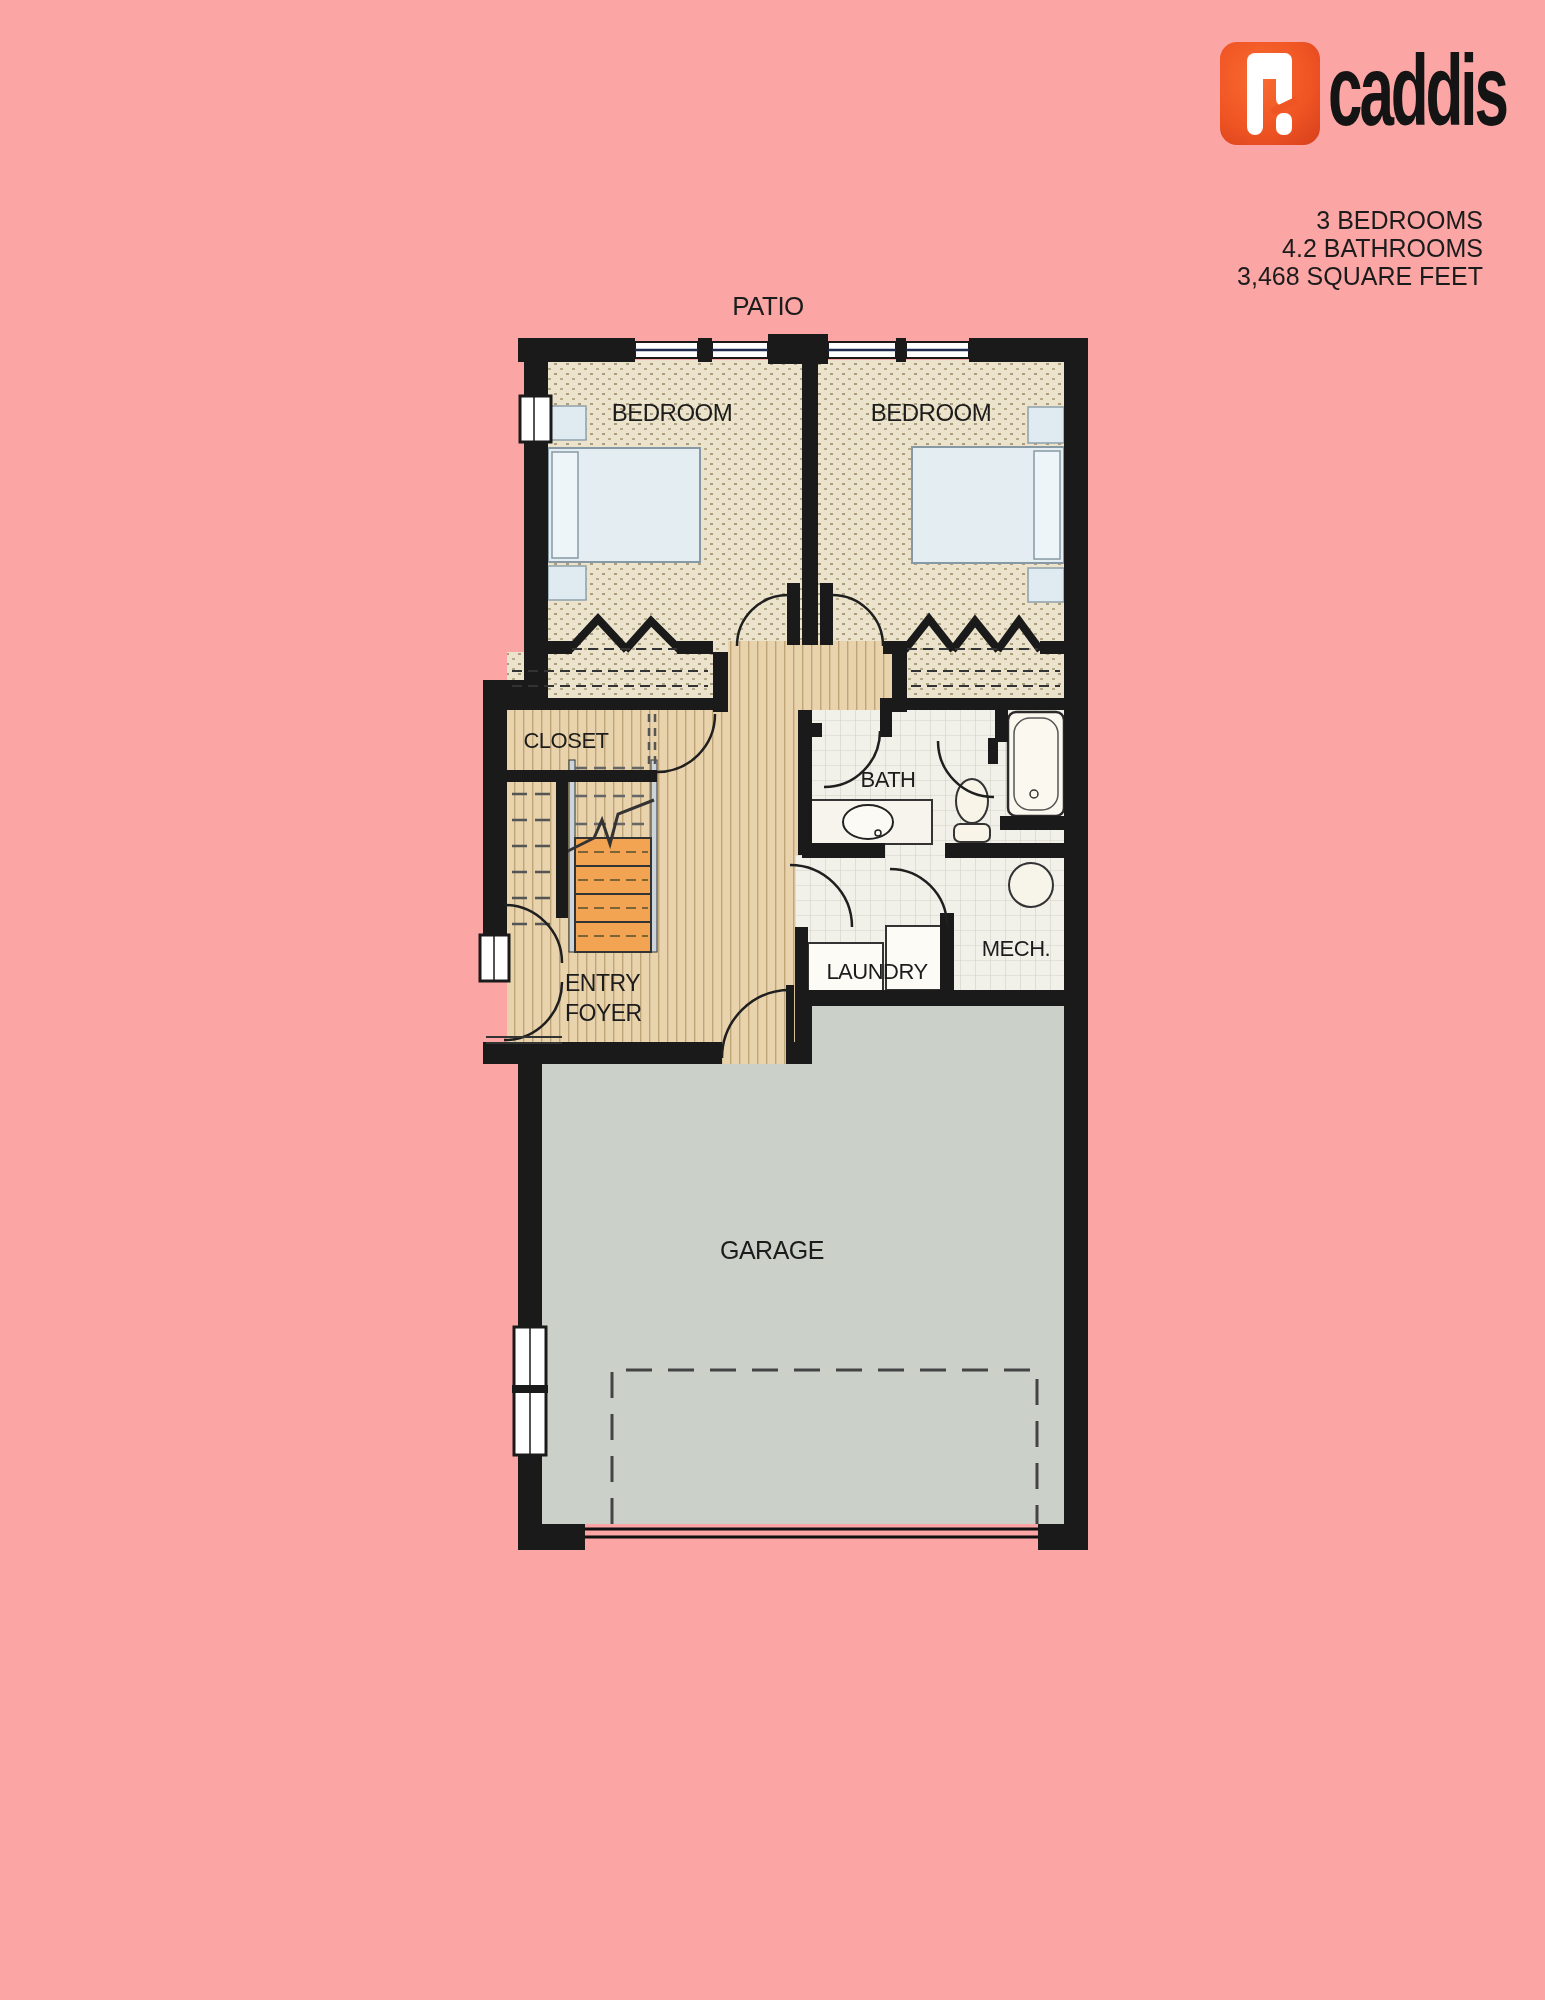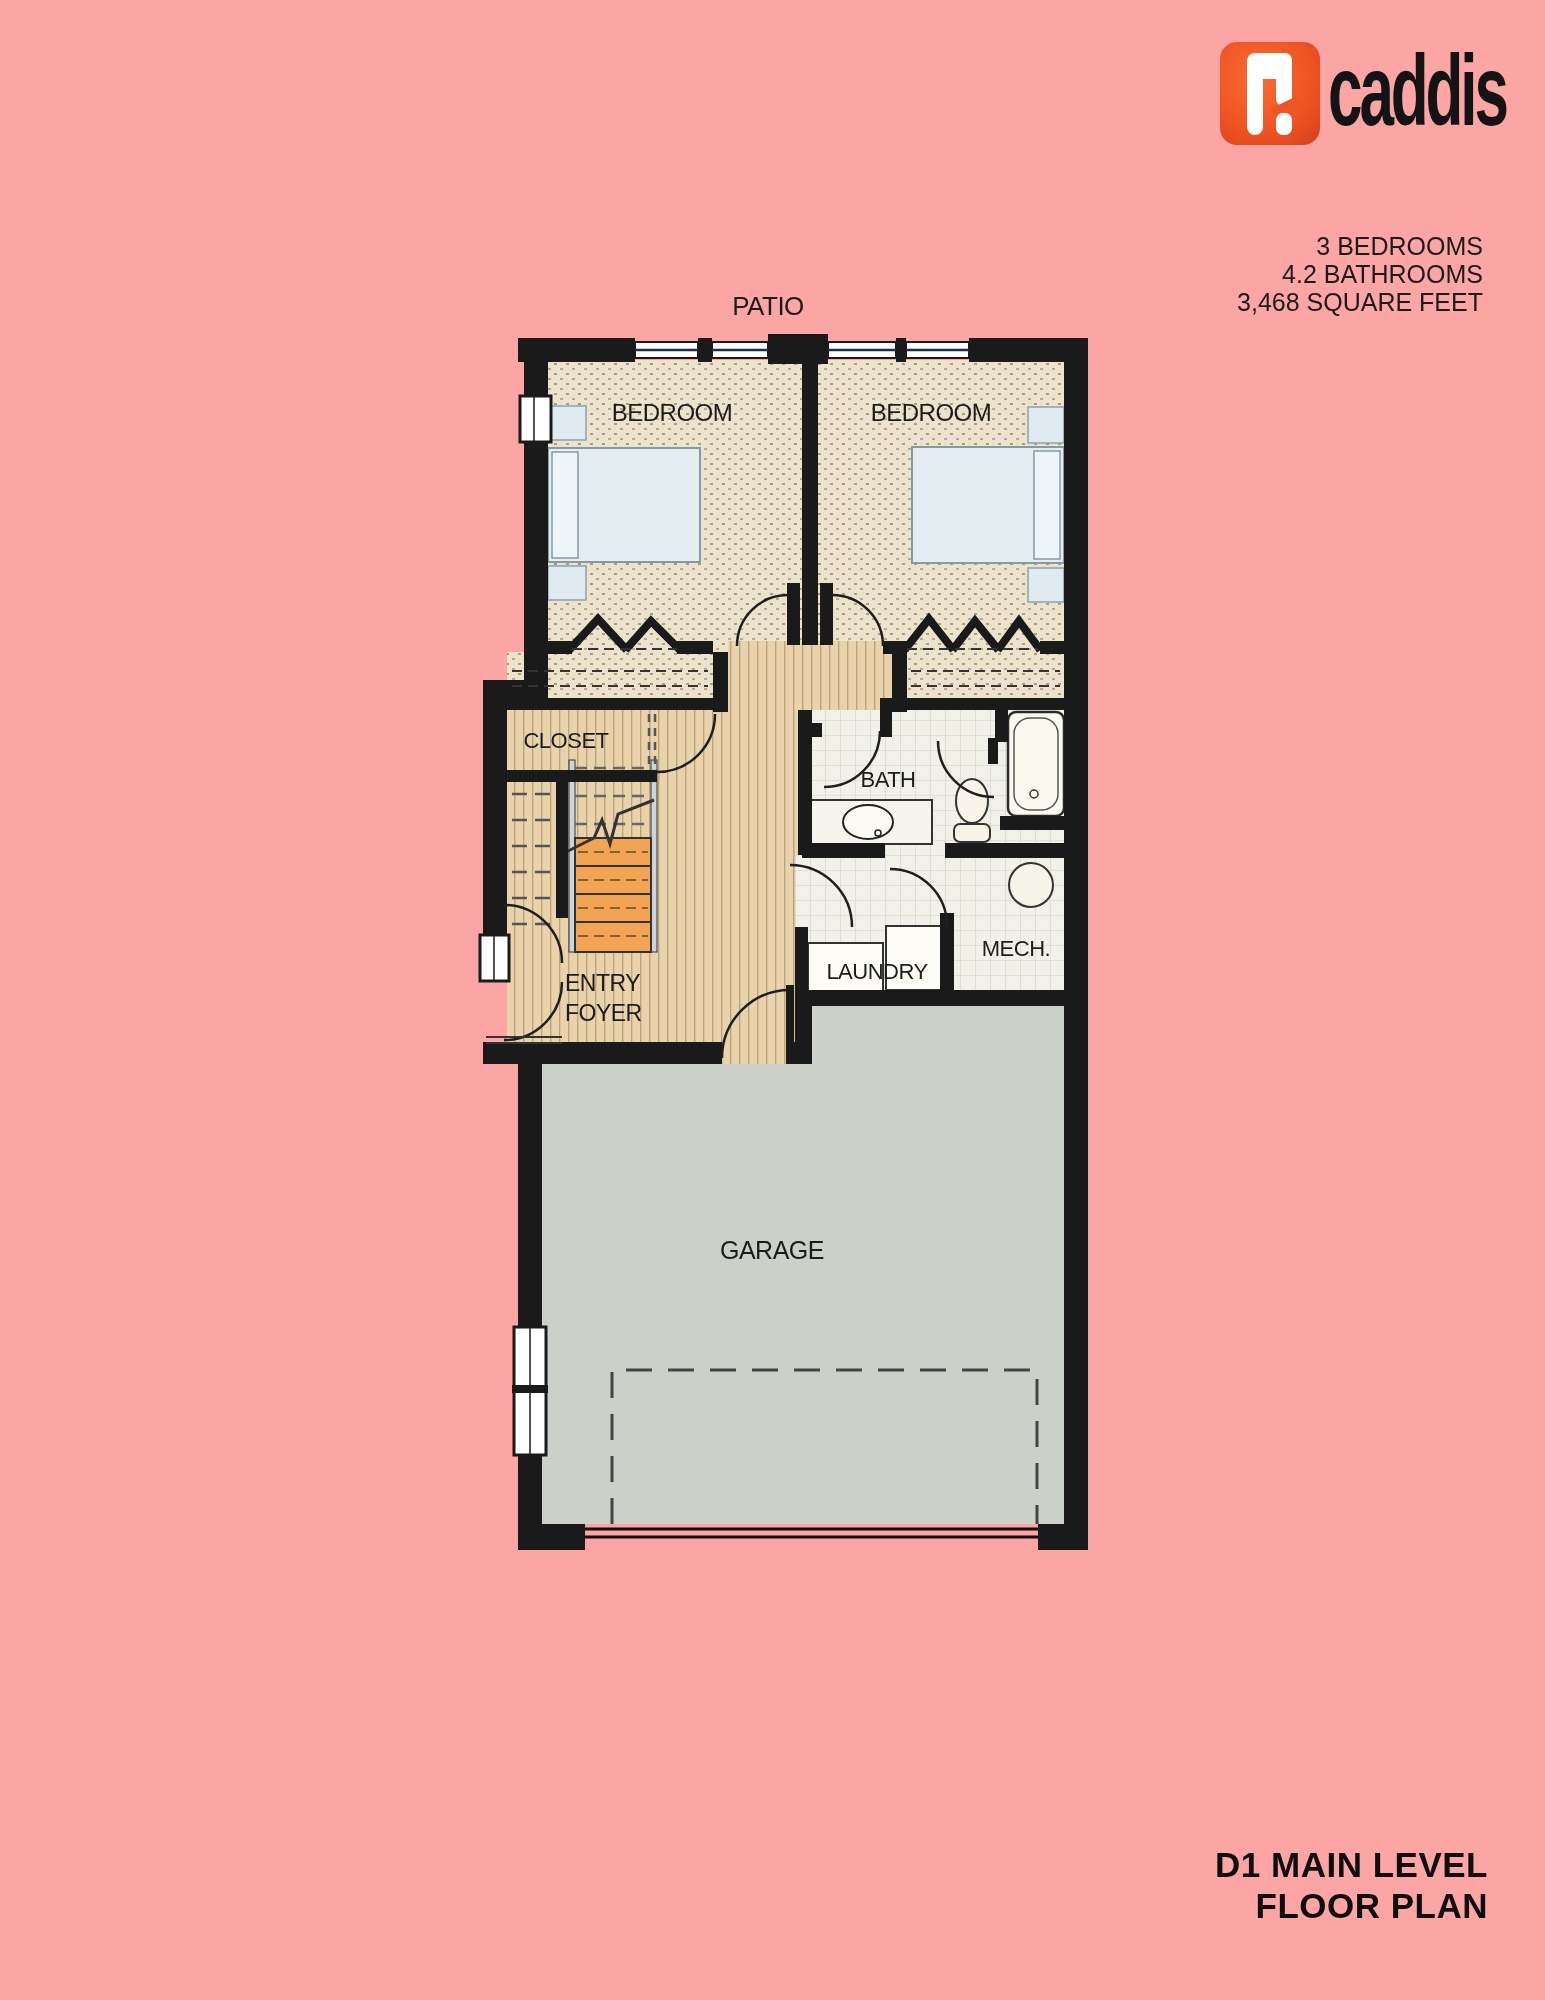--- a/index.html
+++ b/index.html
@@ -5,21 +5,21 @@
   html,body{margin:0;padding:0;background:#ffffff;}
   #page{position:relative;width:1545px;height:2000px;background:#fca5a5;overflow:hidden;
         font-family:"Liberation Sans",sans-serif;}
   #plan-svg{position:absolute;left:0;top:0;}
   
   #logo{position:absolute;left:1220px;top:42px;width:100px;height:103px;}
   #brand-text{position:absolute;left:1328px;top:36px;height:108px;line-height:108px;
       font-weight:bold;font-size:100px;letter-spacing:-5px;color:#141414;
       transform:scaleX(0.62);transform-origin:left center;white-space:nowrap;}
   #summary{position:absolute;right:62px;top:206px;text-align:right;
-      font-size:25px;line-height:28px;color:#1b1b1b;margin-top:26px;}
+      font-size:25px;line-height:28px;color:#1b1b1b;}
   #footer-title{position:absolute;right:57px;top:1844px;text-align:right;
       font-size:35px;line-height:41px;font-weight:bold;color:#0e0e0e;letter-spacing:0.5px;}
   .svg-label{font-family:"Liberation Sans",sans-serif;fill:#1c1c1c;letter-spacing:-0.5px;}
 </style>
 </head>
 <body>
 
 <div id="page">
 
   <div id="logo">
@@ -279,18 +279,14 @@
       <text class="svg-label" x="566" y="748" font-size="22" text-anchor="middle">CLOSET</text>
       <text class="svg-label" x="888" y="787" font-size="22" text-anchor="middle">BATH</text>
       <text class="svg-label" x="565" y="991" font-size="23" text-anchor="start">ENTRY</text>
       <text class="svg-label" x="565" y="1021" font-size="23" text-anchor="start">FOYER</text>
       <text class="svg-label" x="877" y="979" font-size="22" text-anchor="middle">LAUNDRY</text>
       <text class="svg-label" x="1016" y="956" font-size="22" text-anchor="middle">MECH.</text>
       <text class="svg-label" x="772" y="1259" font-size="25" text-anchor="middle">GARAGE</text>
     </g>
   </svg>
 
-  <div id="footer-title">
-    <div>D1 MAIN LEVEL</div>
-    <div>FLOOR PLAN</div>
-  </div>
 
 </div>
 
 </body></html>

